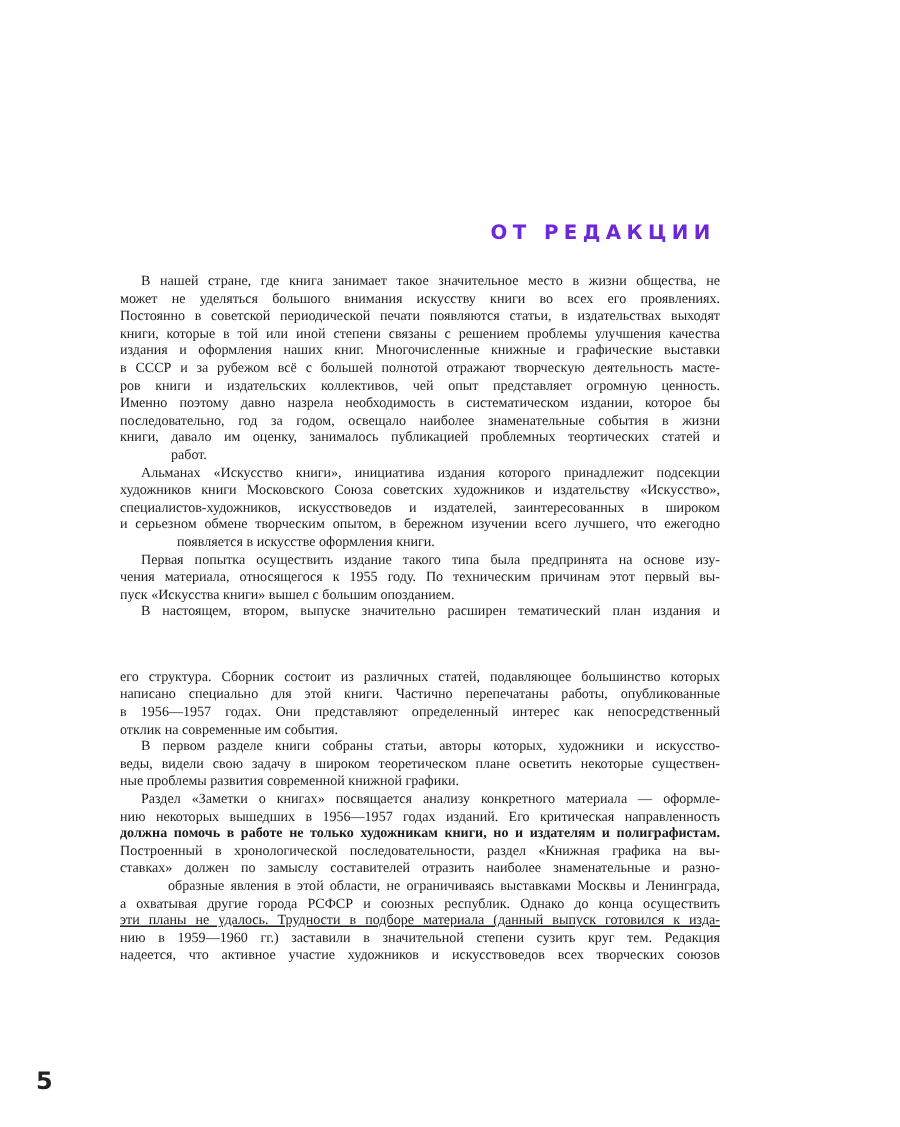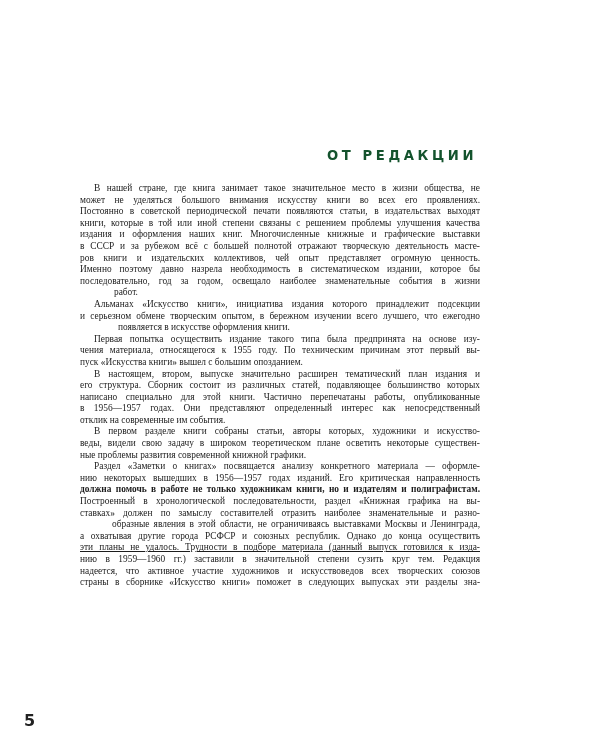--- a/index.html
+++ b/index.html
@@ -17,21 +17,21 @@
     }
     .page-title {
       position: absolute;
       left: 327px;
       top: 148px;
       font-family: "DejaVu Sans", "Liberation Sans", sans-serif;
       font-weight: bold;
       font-size: 13.2px;
       letter-spacing: 3.6px;
       white-space: nowrap;
-      color: #14532d;
+      color: #6d28d9;
     }
     .body-text {
       position: absolute;
       left: 80px;
       top: 183px;
       width: 400px;
     }
     .line {
       height: 11.6px;
       line-height: 11.6px;
@@ -65,41 +65,43 @@
 <div class="body-text" id="body-text">
     <div class="line indent" style="white-space: nowrap;">В нашей стране, где книга занимает такое значительное место в жизни общества, не</div>
     <div class="line" style="white-space: nowrap;">может не уделяться большого внимания искусству книги во всех его проявлениях.</div>
     <div class="line" style="white-space: nowrap;">Постоянно в советской периодической печати появляются статьи, в издательствах выходят</div>
     <div class="line" style="white-space: nowrap;">книги, которые в той или иной степени связаны с решением проблемы улучшения качества</div>
     <div class="line" style="white-space: nowrap;">издания и оформления наших книг. Многочисленные книжные и графические выставки</div>
     <div class="line" style="white-space: nowrap;">в СССР и за рубежом всё с большей полнотой отражают творческую деятельность масте-</div>
     <div class="line" style="white-space: nowrap;">ров книги и издательских коллективов, чей опыт представляет огромную ценность.</div>
     <div class="line" style="white-space: nowrap;">Именно поэтому давно назрела необходимость в систематическом издании, которое бы</div>
     <div class="line" style="white-space: nowrap;">последовательно, год за годом, освещало наиболее знаменательные события в жизни</div>
+    <div class="line" style="white-space: nowrap;">книги, давало им оценку, занималось публикацией проблемных теортических статей и</div>
     <div class="line last" style="white-space: nowrap; padding-left: 34px;">работ.</div>
     <div class="line indent" style="white-space: nowrap;">Альманах «Искусство книги», инициатива издания которого принадлежит подсекции</div>
+    <div class="line" style="white-space: nowrap;">художников книги Московского Союза советских художников и издательству «Искусство»,</div>
+    <div class="line" style="white-space: nowrap;">специалистов-художников, искусствоведов и издателей, заинтересованных в широком</div>
     <div class="line" style="white-space: nowrap;">и серьезном обмене творческим опытом, в бережном изучении всего лучшего, что ежегодно</div>
     <div class="line last" style="white-space: nowrap; padding-left: 38px;">появляется в искусстве оформления книги.</div>
     <div class="line indent" style="white-space: nowrap;">Первая попытка осуществить издание такого типа была предпринята на основе изу-</div>
     <div class="line" style="white-space: nowrap;">чения материала, относящегося к 1955 году. По техническим причинам этот первый вы-</div>
     <div class="line last" style="white-space: nowrap;">пуск «Искусства книги» вышел с большим опозданием.</div>
     <div class="line indent" style="white-space: nowrap;">В настоящем, втором, выпуске значительно расширен тематический план издания и</div>
-    <div class="line" style="white-space: nowrap;">его структура. Сборник состоит из различных статей, подавляющее большинство которых</div>
+    <div class="line" style="white-space: nowrap; margin-top: 32px;">его структура. Сборник состоит из различных статей, подавляющее большинство которых</div>
     <div class="line" style="white-space: nowrap;">написано специально для этой книги. Частично перепечатаны работы, опубликованные</div>
     <div class="line" style="white-space: nowrap;">в 1956—1957 годах. Они представляют определенный интерес как непосредственный</div>
     <div class="line last" style="white-space: nowrap;">отклик на современные им события.</div>
     <div class="line indent" style="white-space: nowrap;">В первом разделе книги собраны статьи, авторы которых, художники и искусство-</div>
     <div class="line" style="white-space: nowrap;">веды, видели свою задачу в широком теоретическом плане осветить некоторые существен-</div>
     <div class="line last" style="white-space: nowrap;">ные проблемы развития современной книжной графики.</div>
     <div class="line indent" style="white-space: nowrap;">Раздел «Заметки о книгах» посвящается анализу конкретного материала — оформле-</div>
     <div class="line" style="white-space: nowrap;">нию некоторых вышедших в 1956—1957 годах изданий. Его критическая направленность</div>
     <div class="line" style="white-space: nowrap; font-weight: bold;">должна помочь в работе не только художникам книги, но и издателям и полиграфистам.</div>
     <div class="line" style="white-space: nowrap;">Построенный в хронологической последовательности, раздел «Книжная графика на вы-</div>
     <div class="line" style="white-space: nowrap;">ставках» должен по замыслу составителей отразить наиболее знаменательные и разно-</div>
     <div class="line" style="white-space: nowrap; margin-left: 32px;">образные явления в этой области, не ограничиваясь выставками Москвы и Ленинграда,</div>
     <div class="line" style="white-space: nowrap;">а охватывая другие города РСФСР и союзных республик. Однако до конца осуществить</div>
     <div class="line" style="white-space: nowrap; text-decoration: underline;">эти планы не удалось. Трудности в подборе материала (данный выпуск готовился к изда-</div>
     <div class="line" style="white-space: nowrap;">нию в 1959—1960 гг.) заставили в значительной степени сузить круг тем. Редакция</div>
     <div class="line" style="white-space: nowrap;">надеется, что активное участие художников и искусствоведов всех творческих союзов</div>
-    <div class="line" style="white-space: nowrap;">страны в сборнике «Искусство книги» поможет в следующих выпусках эти разделы зна-</div>
   </div>
 
 <div class="page-number">5</div>
 
 </body></html>

